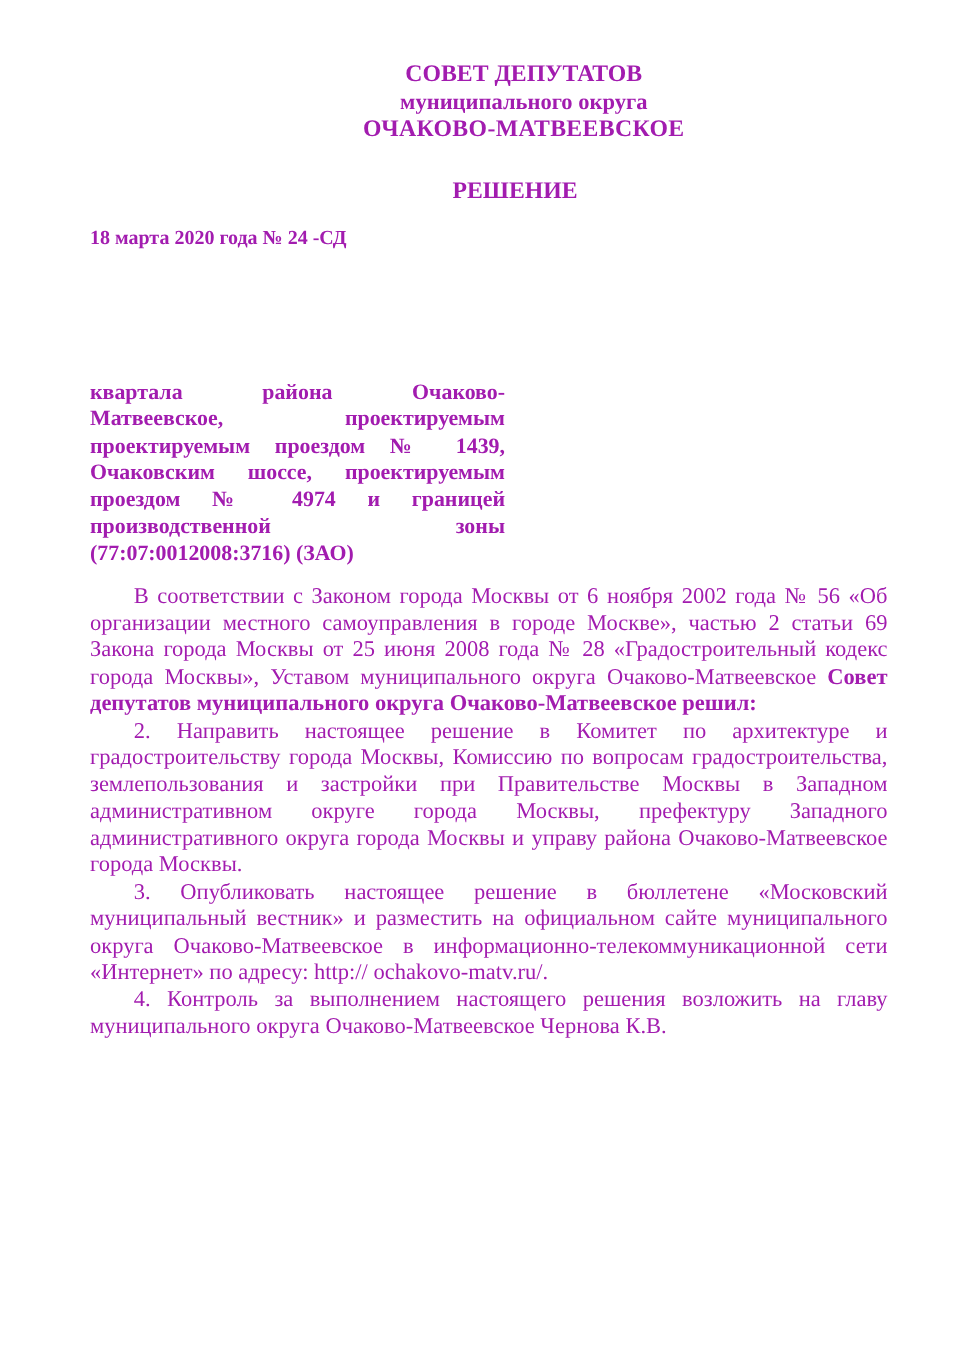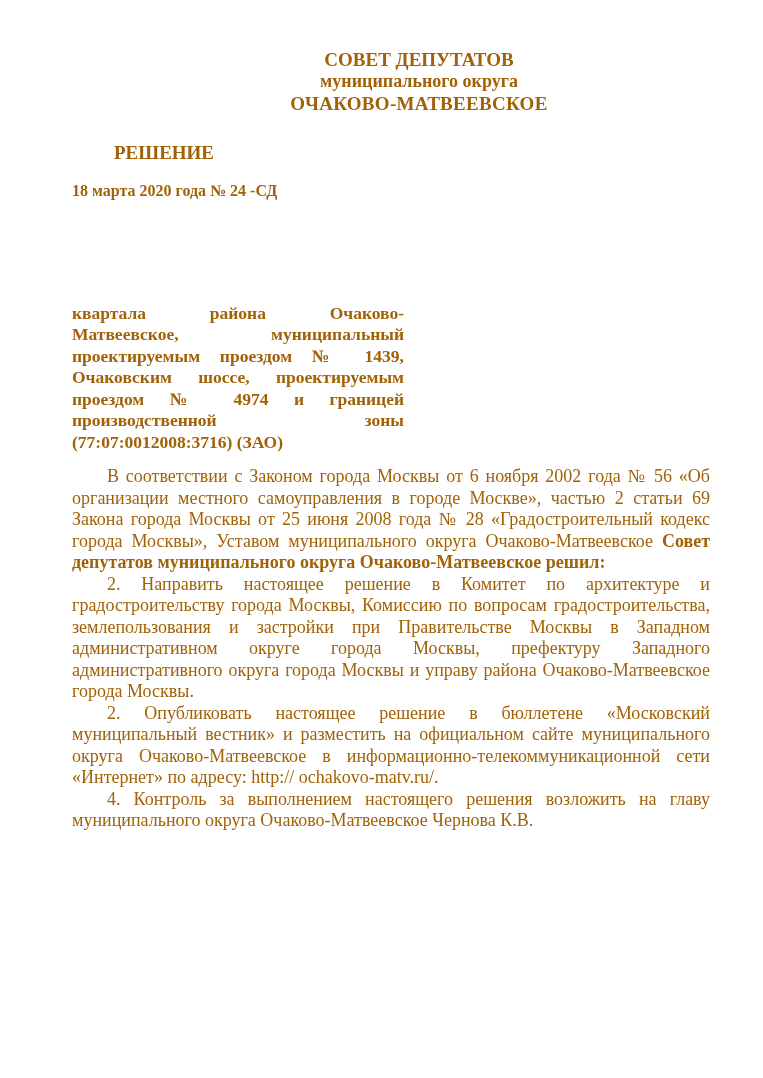--- a/index.html
+++ b/index.html
@@ -9,35 +9,36 @@
   }
   .page {
     position: relative;
     width: 763px;
     height: 832px;
     background: #ffffff;
     box-sizing: border-box;
     padding: 48px 53px 0 72px;
     overflow: hidden;
     font-family: "Liberation Serif", serif;
-    color: #a16207;
+    color: #a21caf;
   }
   .bold { font-weight: bold; }
 
   
   .org-header {
     text-align: center;
     margin-left: 56px;
     font-weight: bold;
   }
   .org-line1 { font-size: 19px; line-height: 23px; }
   .org-line2 { font-size: 18px; line-height: 21px; }
   .org-line3 { font-size: 19px; line-height: 23px; letter-spacing: 0.3px; }
 
   .doc-type {
+    text-align: center;
     margin-left: 42px;
     margin-top: 26px;
     font-weight: bold;
     font-size: 19px;
     line-height: 23px;
   }
 
   .date-line {
     margin-top: 16px;
     font-weight: bold;
@@ -96,32 +97,32 @@
     <div class="org-line2">муниципального округа</div>
     <div class="org-line3">ОЧАКОВО-МАТВЕЕВСКОЕ</div>
   </div>
 
   <div class="doc-type">РЕШЕНИЕ</div>
 
   <div class="date-line">18 марта 2020 года № 24 -СД</div>
 
   <div class="subject">
     <div class="sline">квартала района Очаково-</div>
-    <div class="sline">Матвеевское, муниципальный</div>
+    <div class="sline">Матвеевское, проектируемым</div>
     <div class="sline">проектируемым проездом № 1439,</div>
     <div class="sline">Очаковским шоссе, проектируемым</div>
     <div class="sline">проездом № 4974 и границей</div>
     <div class="sline">производственной зоны</div>
     <div class="sline last">(77:07:0012008:3716) (ЗАО)</div>
   </div>
 
   <div class="body-text">
     <p class="para"><span>В соответствии с Законом города Москвы от 6 ноября 2002 года № 56 «Об организации местного самоуправления в городе Москве», частью 2 статьи 69 Закона города Москвы от 25 июня 2008 года № 28 «Градостроительный кодекс города Москвы», Уставом муниципального округа Очаково-Матвеевское </span><span class="bold">Совет депутатов муниципального округа Очаково-Матвеевское решил:</span></p>
     <p class="para">2. Направить настоящее решение в Комитет по архитектуре и градостроительству города Москвы, Комиссию по вопросам градостроительства, землепользования и застройки при Правительстве Москвы в Западном административном округе города Москвы, префектуру Западного административного округа города Москвы и управу района Очаково-Матвеевское города Москвы.</p>
-    <p class="para">2. Опубликовать настоящее решение в бюллетене «Московский муниципальный вестник» и разместить на официальном сайте муниципального округа Очаково-Матвеевское в информационно-телекоммуникационной сети «Интернет» по адресу: http:// ochakovo-matv.ru/.</p>
+    <p class="para">3. Опубликовать настоящее решение в бюллетене «Московский муниципальный вестник» и разместить на официальном сайте муниципального округа Очаково-Матвеевское в информационно-телекоммуникационной сети «Интернет» по адресу: http:// ochakovo-matv.ru/.</p>
     <p class="para">4. Контроль за выполнением настоящего решения возложить на главу муниципального округа Очаково-Матвеевское Чернова К.В.</p>
   </div>
 
   <div class="signature">
     <div>Глава муниципального округа</div>
     <div class="sig-row">
       <span>Очаково-Матвеевское</span>
       <span>К.В. Чернов</span>
     </div>
   </div>

